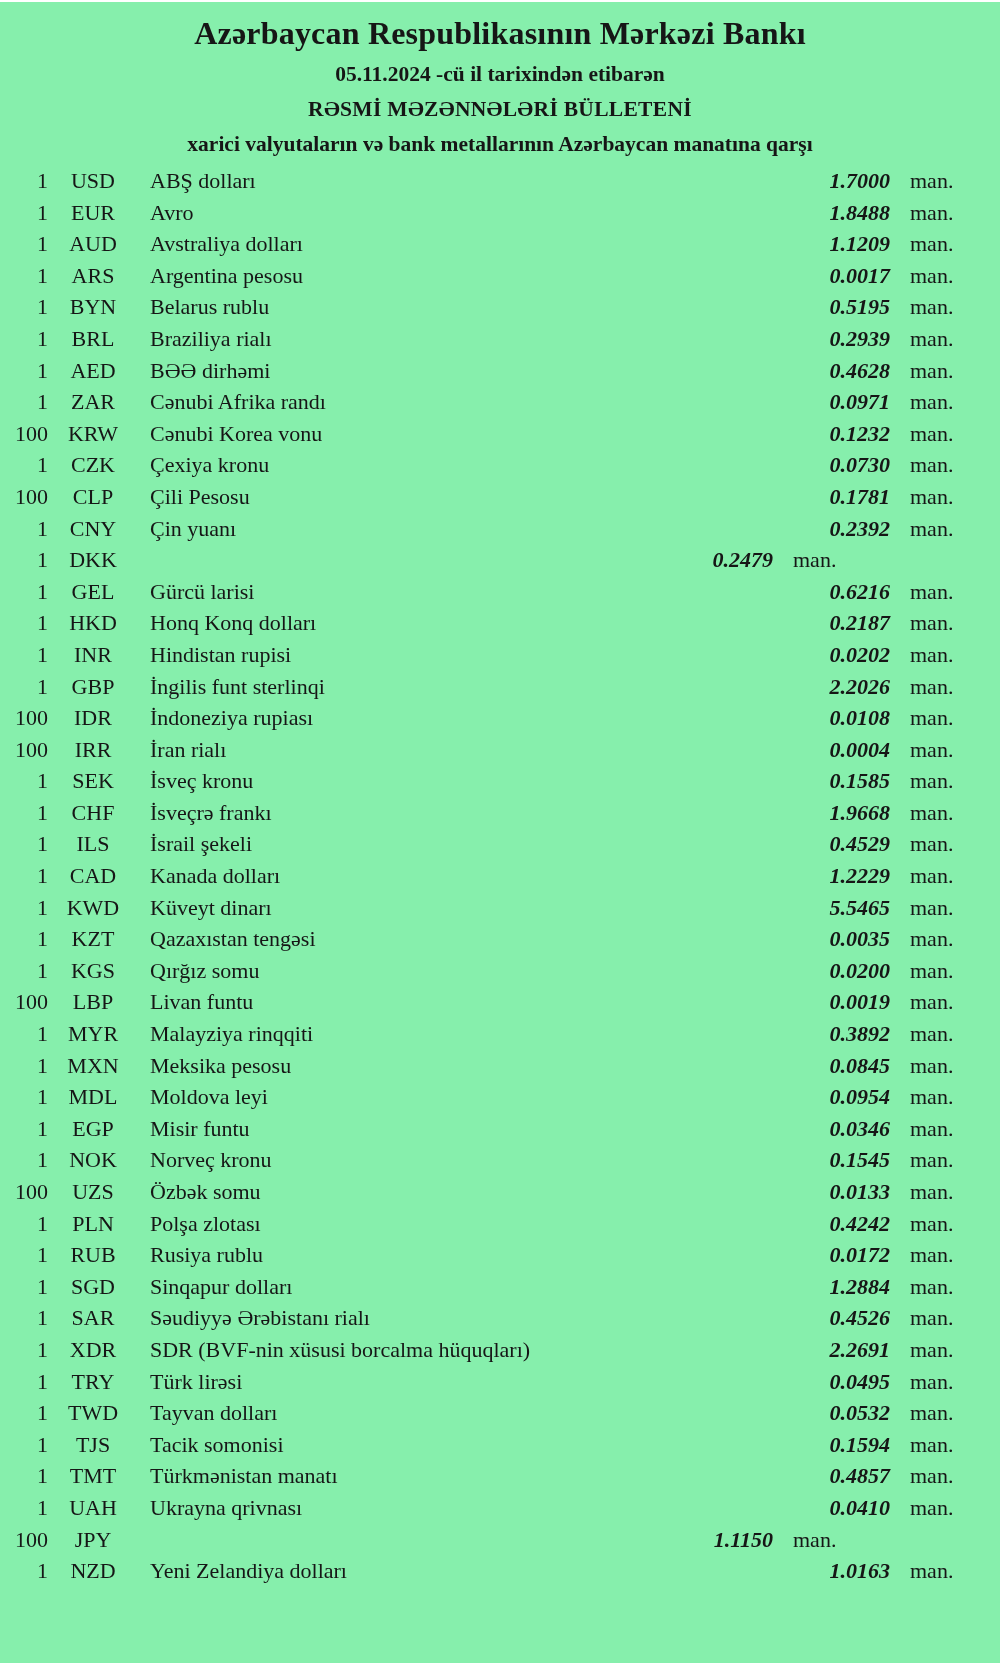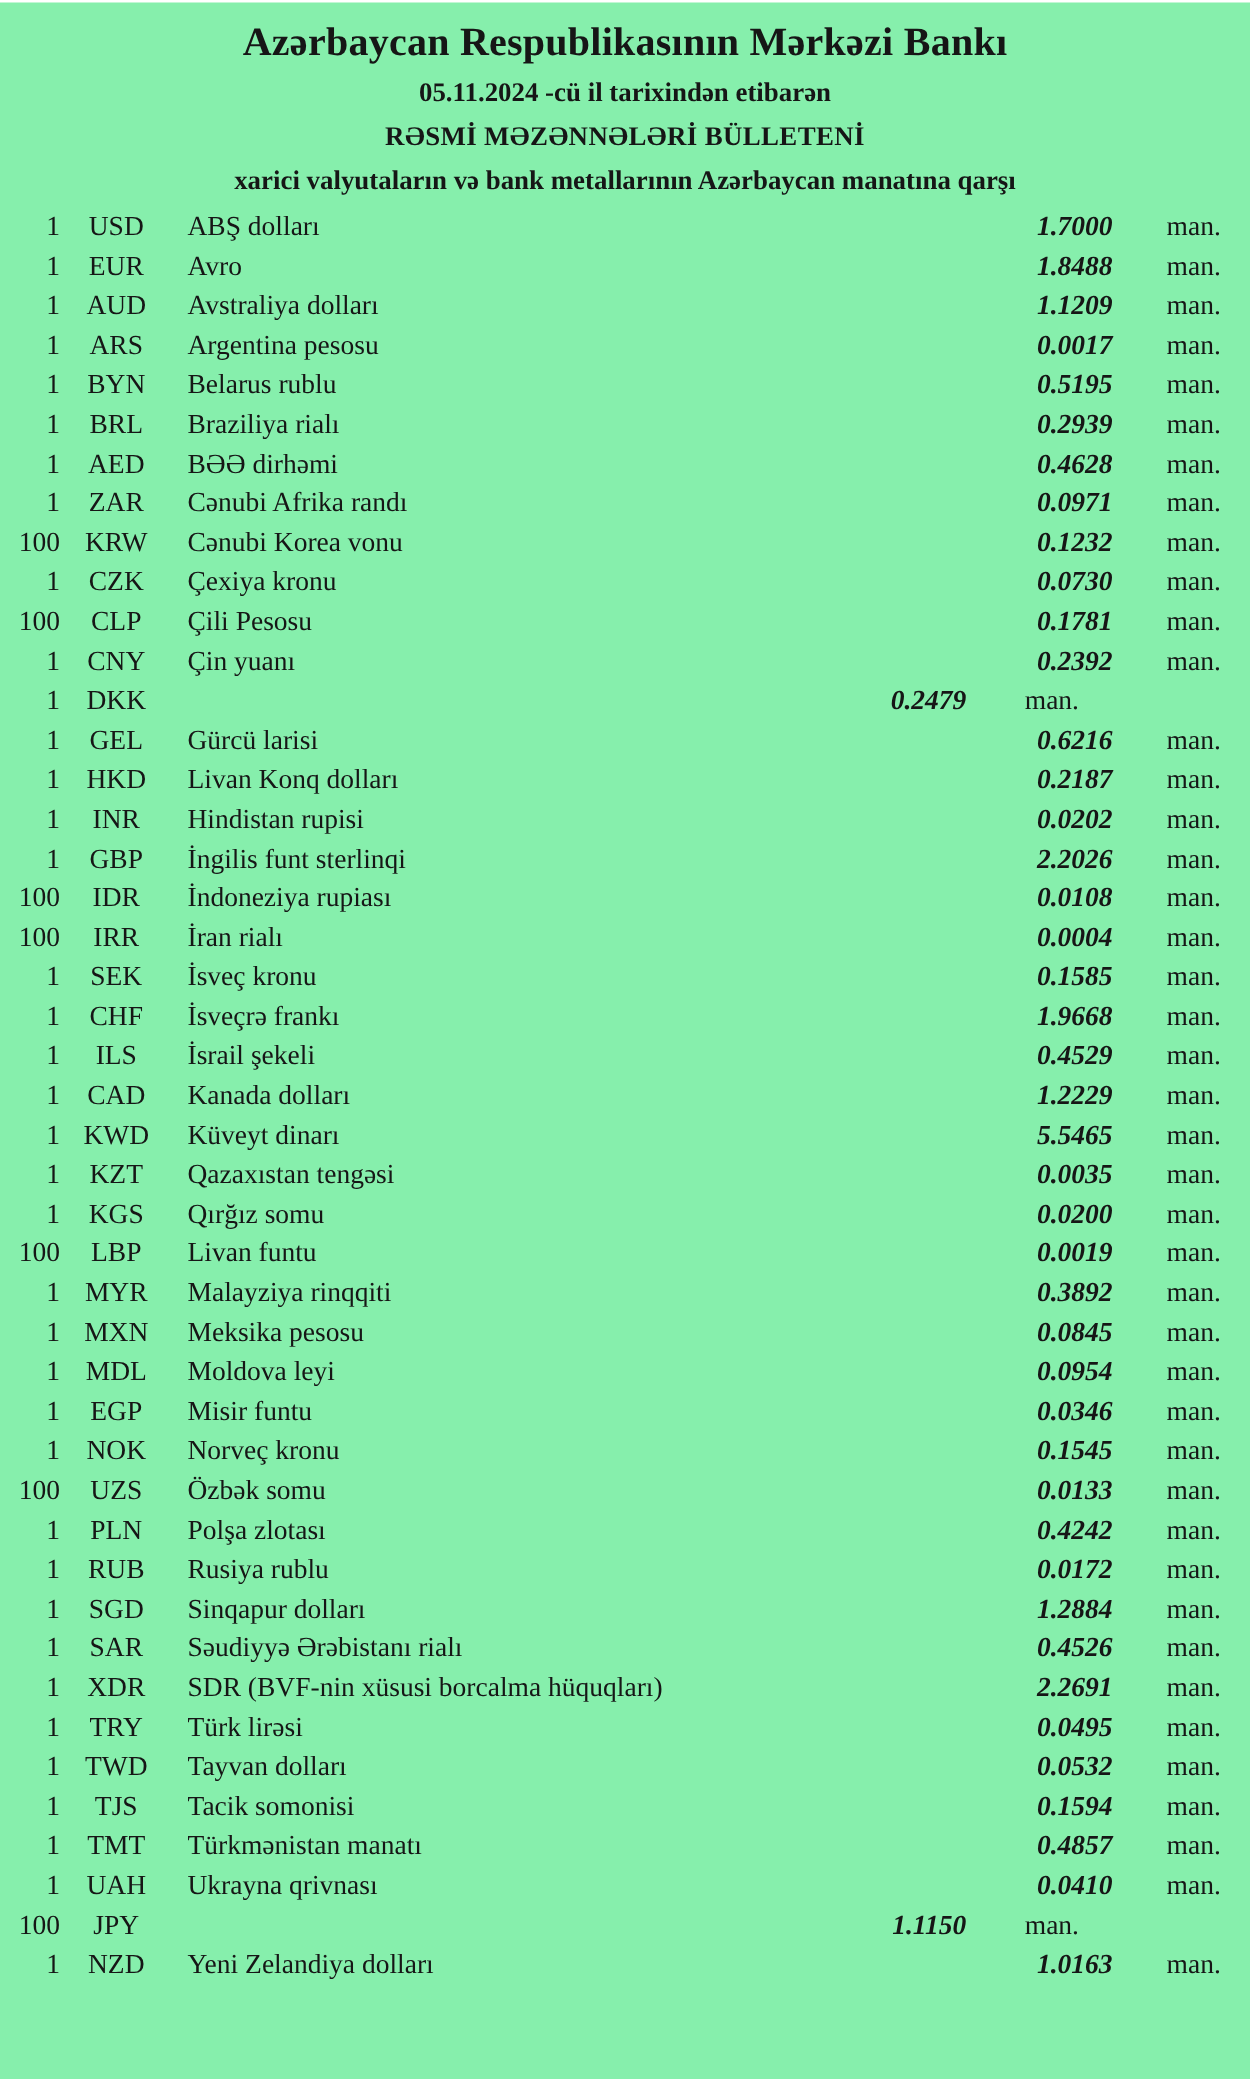--- a/index.html
+++ b/index.html
@@ -68,21 +68,21 @@
     text-align: left;
     padding-left: 12px;
     overflow: hidden;
   }
   .rate {
     text-align: right;
     font-weight: 700;
     font-style: italic;
   }
   .unit {
-    text-align: center;
+    text-align: left;
     padding-left: 20px;
   }
 </style>
 </head>
 <body>
 
 <div class="page">
 
   <header class="doc-header">
     <h1 class="doc-title">Azərbaycan Respublikasının Mərkəzi Bankı</h1>
@@ -201,21 +201,21 @@
         <span class="qty">1</span>
         <span class="code">GEL</span>
         <span class="name">Gürcü larisi</span>
         <span class="rate">0.6216</span>
         <span class="unit">man.</span>
       </div>
 
       <div class="row">
         <span class="qty">1</span>
         <span class="code">HKD</span>
-        <span class="name">Livan Konq dolları</span>
+        <span class="name">Honq Konq dolları</span>
         <span class="rate">0.2187</span>
         <span class="unit">man.</span>
       </div>
 
       <div class="row">
         <span class="qty">1</span>
         <span class="code">INR</span>
         <span class="name">Hindistan rupisi</span>
         <span class="rate">0.0202</span>
         <span class="unit">man.</span>

